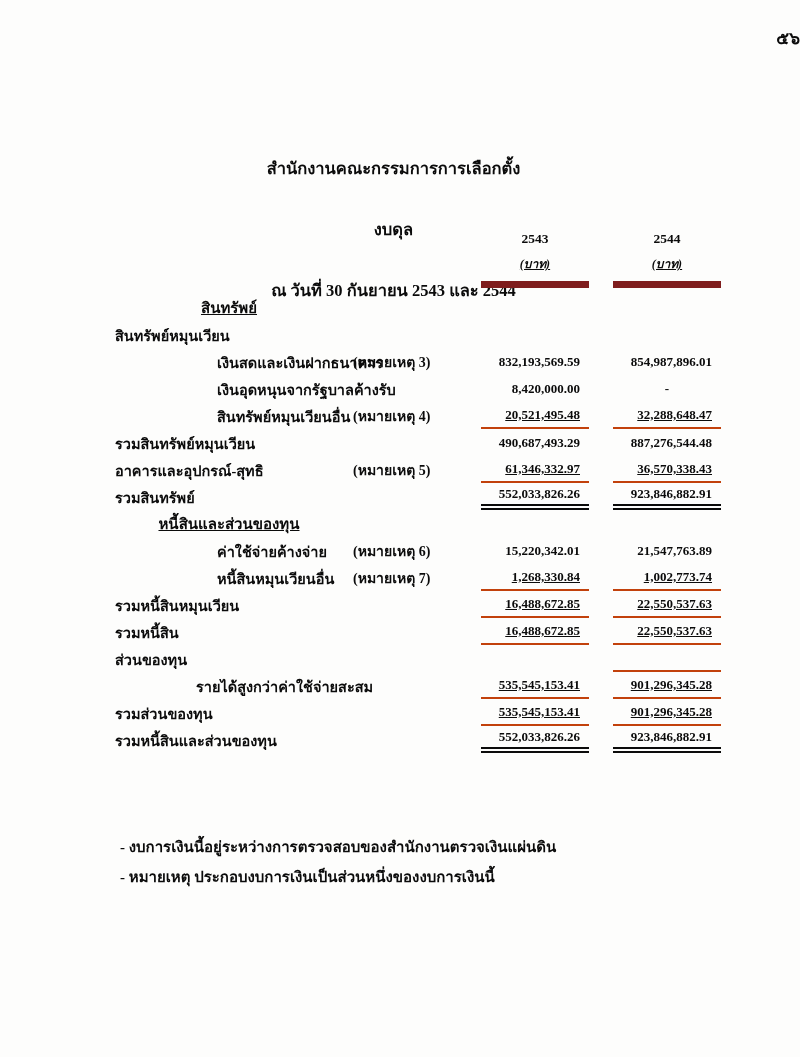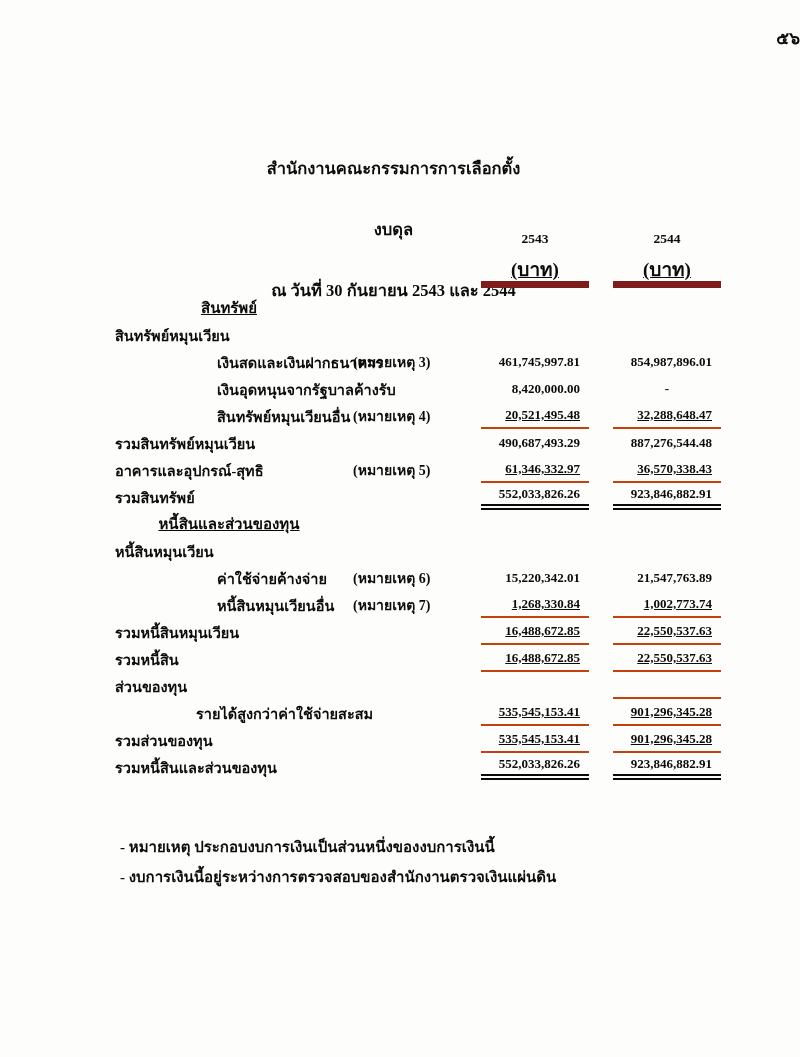--- a/index.html
+++ b/index.html
@@ -22,21 +22,21 @@
   .title-line{ font-size:16.5px; line-height:33px; white-space:nowrap;margin-top:28px; }
   .sheet{ position:absolute; left:113px; top:230px; width:620px; }
   .col-headers{ position:relative; height:60px; }
   .col-head{
     position:absolute; top:1px; width:108px; height:57px;
     text-align:center; border-bottom:7px solid #7f1d1d;
   }
   .col-head.c1{ left:368px; }
   .col-head.c2{ left:500px; }
   .col-year{ font-size:13.5px; }
-  .col-unit{ font-size:19px; margin-top:7px; text-decoration:underline; }
+  .col-unit{ font-size:12px; margin-top:7px; text-decoration:underline;font-style:italic; }
   .rows{ position:relative; margin-top:4px; }
   .row{ position:relative; height:27px; }
   .label{
     position:absolute; left:2px; top:50%; transform:translateY(-50%);
     font-size:14.5px; white-space:nowrap;
   }
   .label.ind1{ left:58px;margin-left:46px; }
   .label.ind2{ left:83px; }
   .row.heading .label{
     left:0; width:232px; text-align:center;
@@ -88,21 +88,21 @@
         <span class="val v2"></span>
       </div>
       <div class="row group">
         <span class="label ind0">สินทรัพย์หมุนเวียน</span>
         <span class="val v1"></span>
         <span class="val v2"></span>
       </div>
       <div class="row item">
         <span class="label ind1">เงินสดและเงินฝากธนาคาร</span>
         <span class="note">(หมายเหตุ 3)</span>
-        <span class="val v1">461,745,997.81</span>
+        <span class="val v1">832,193,569.59</span>
         <span class="val v2">854,987,896.01</span>
       </div>
       <div class="row item">
         <span class="label ind1">เงินอุดหนุนจากรัฐบาลค้างรับ</span>
         <span class="val v1">8,420,000.00</span>
         <span class="val v2 dash">-</span>
       </div>
       <div class="row item">
         <span class="label ind1">สินทรัพย์หมุนเวียนอื่น</span>
         <span class="note">(หมายเหตุ 4)</span>
@@ -120,25 +120,20 @@
         <span class="val v1 rule">61,346,332.97</span>
         <span class="val v2 rule">36,570,338.43</span>
       </div>
       <div class="row total">
         <span class="label ind0">รวมสินทรัพย์</span>
         <span class="val v1 dbl">552,033,826.26</span>
         <span class="val v2 dbl">923,846,882.91</span>
       </div>
       <div class="row heading">
         <span class="label ind0">หนี้สินและส่วนของทุน</span>
-        <span class="val v1"></span>
-        <span class="val v2"></span>
-      </div>
-      <div class="row group">
-        <span class="label ind0">หนี้สินหมุนเวียน</span>
         <span class="val v1"></span>
         <span class="val v2"></span>
       </div>
       <div class="row item">
         <span class="label ind1">ค่าใช้จ่ายค้างจ่าย</span>
         <span class="note">(หมายเหตุ 6)</span>
         <span class="val v1">15,220,342.01</span>
         <span class="val v2">21,547,763.89</span>
       </div>
       <div class="row item">
@@ -174,15 +169,15 @@
       </div>
       <div class="row total">
         <span class="label ind0">รวมหนี้สินและส่วนของทุน</span>
         <span class="val v1 dbl">552,033,826.26</span>
         <span class="val v2 dbl">923,846,882.91</span>
       </div>
     </div>
 </div>
 
 <div class="footnotes">
+  <div class="footnote">- งบการเงินนี้อยู่ระหว่างการตรวจสอบของสำนักงานตรวจเงินแผ่นดิน</div>
   <div class="footnote">- หมายเหตุ   ประกอบงบการเงินเป็นส่วนหนึ่งของงบการเงินนี้</div>
-  <div class="footnote">- งบการเงินนี้อยู่ระหว่างการตรวจสอบของสำนักงานตรวจเงินแผ่นดิน</div>
 </div>
 
 </body></html>

